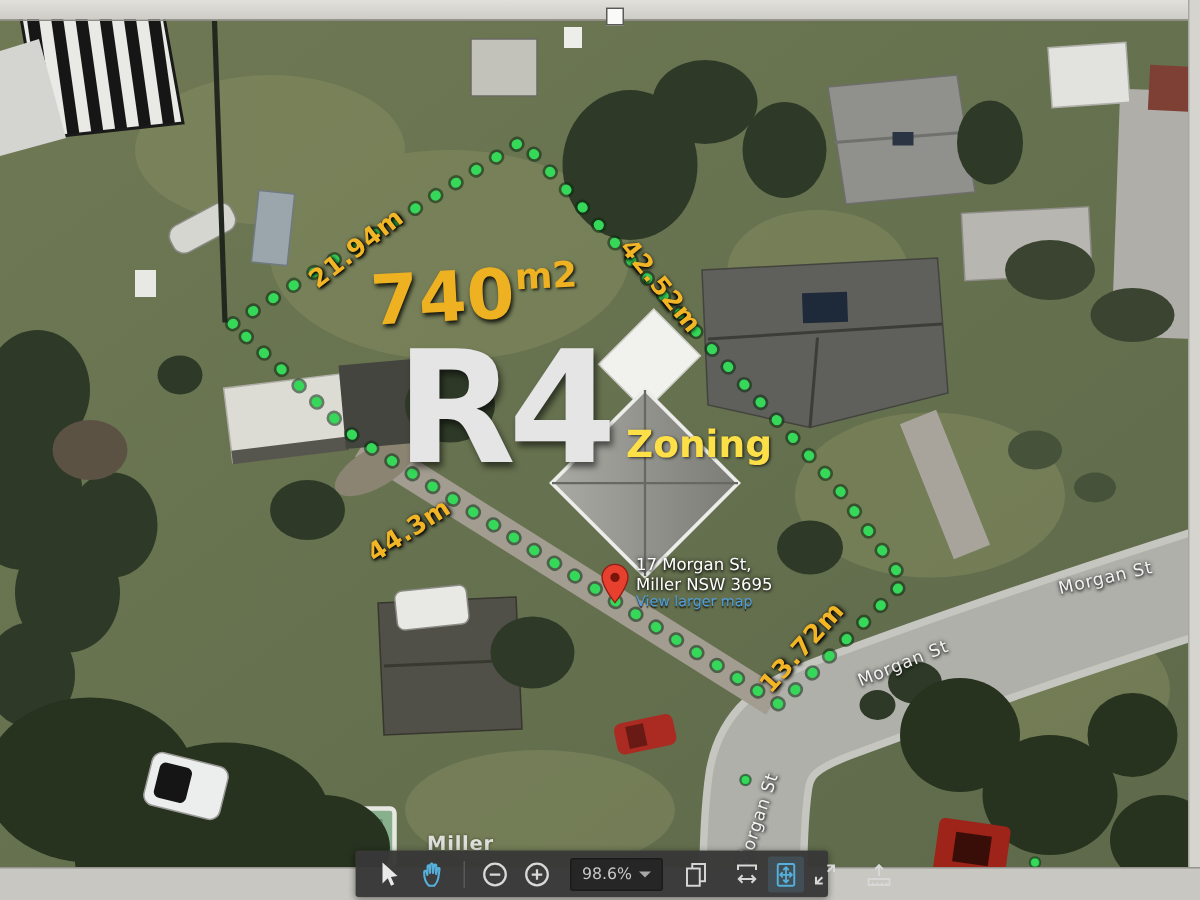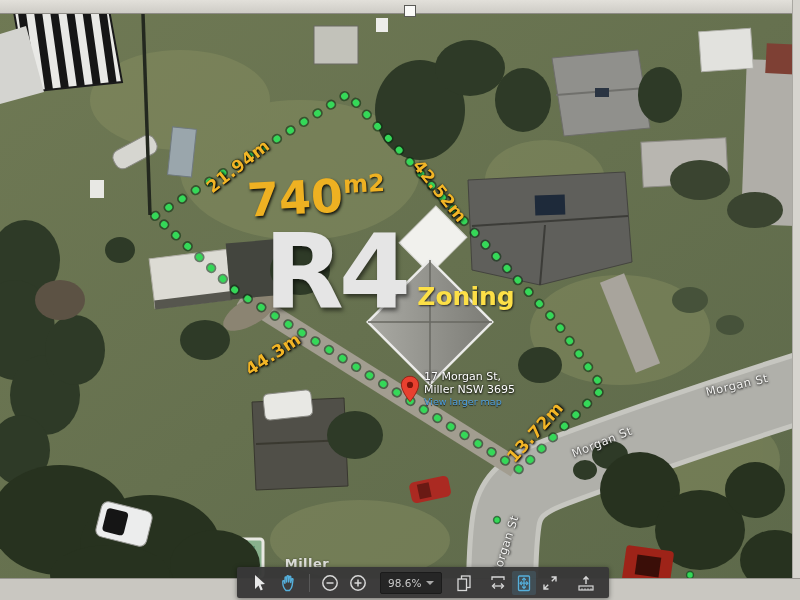--- a/index.html
+++ b/index.html
@@ -31,21 +31,21 @@
   .topbar{position:absolute;left:0;top:0;width:800px;height:14px;z-index:5;
           background:linear-gradient(#e2e0da,#ceccC6);border-bottom:1px solid #8e8c86;box-sizing:border-box;}
   .tophandle{position:absolute;left:404px;top:5px;width:12px;height:12px;z-index:6;
           background:#fafaf8;border:1px solid #5a5a56;box-sizing:border-box;}
   .rightstrip{position:absolute;right:0;top:0;width:8px;height:600px;z-index:5;
           background:#d6d4ce;border-left:1px solid #aaa8a2;box-sizing:border-box;}
   .bottomstrip{position:absolute;left:0;top:578px;width:800px;height:22px;z-index:5;
           background:#c9c7c1;border-top:1px solid #96948e;box-sizing:border-box;}
 
   
-  .toolbar{position:absolute;left:237px;top:567px;width:372px;height:31px;z-index:6;
+  .toolbar{position:absolute;left:237px;top:567px;width:315px;height:31px;z-index:6;
            background:rgba(56,56,56,.97);border-radius:2px;box-shadow:0 1px 5px rgba(0,0,0,.45);
            display:flex;align-items:center;padding:0 10px;box-sizing:border-box;}
   .tb-btn{width:24px;height:24px;display:flex;align-items:center;justify-content:center;flex:0 0 auto;cursor:pointer;}
   .tb-btn.active-page{background:rgba(85,176,220,.16);border-radius:2px;}
   .tb-sep{width:1px;height:18px;background:#585858;margin:0 4px 0 8px;flex:0 0 auto;}
   .zoombox{height:20px;background:#262626;border:1px solid #1b1b1b;border-radius:2px;color:#c8c8c8;
            font-size:10.5px;display:flex;align-items:center;gap:5px;padding:0 7px;margin-left:10px;cursor:pointer;flex:0 0 auto;}
   .caret{width:0;height:0;border-left:4px solid transparent;border-right:4px solid transparent;border-top:4px solid #a8a8a8;}
   .ml6{margin-left:6px}.ml4{margin-left:4px}.ml10{margin-left:10px}.ml2{margin-left:2px}.ml12{margin-left:12px}
 </style>

